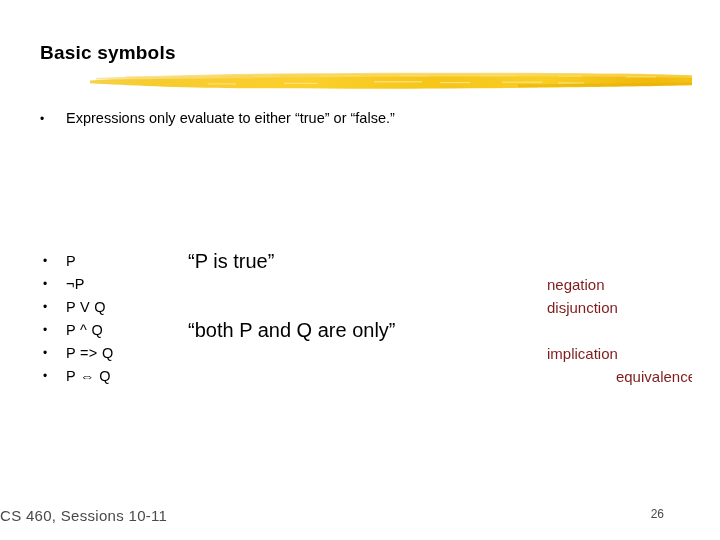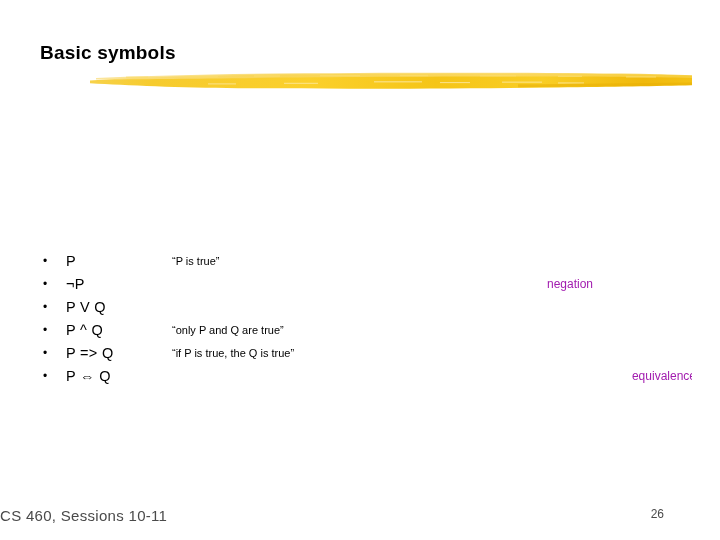--- a/index.html
+++ b/index.html
@@ -82,33 +82,33 @@
   .sym-expr {
     position: absolute;
     left: 26px;
     top: 0;
     font-size: 14.5px;
     line-height: 23px;
     letter-spacing: 0.3px;
   }
   .sym-desc {
     position: absolute;
-    left: 132px;
-    top: 0;
-    font-size: 11px;
+    left: 148px;
+    top: 0;
+    font-size: 20px;
     line-height: 23px;
     text-align: center;
   }
   .sym-name {
     position: absolute;
     left: 507px;
     top: 0;
-    font-size: 12px;
-    line-height: 23px;
-    color: #a21caf;
+    font-size: 15px;
+    line-height: 23px;
+    color: #7f1d1d;
   }
   
   .sym-row.trailing .sym-name {
     left: auto;
     right: 16px;
   }
 
   
   #footer-note {
     position: absolute;
@@ -178,51 +178,55 @@
         <rect x="414" y="15.6" width="40" height="1.1"></rect>
         <rect x="470" y="16.4" width="26" height="1.1"></rect>
         <rect x="196" y="16.8" width="34" height="1.0"></rect>
         <rect x="120" y="17.4" width="28" height="1.0"></rect>
       </g>
 
       <path d="M430,18.2 C500,17.8 570,17.0 631,16.0 L631,18.6 C570,19.8 500,20.8 430,21.2 Z" fill="#E8AE06" opacity="0.55"></path>
     </svg>
   </div>
 
+  <div id="intro-bullet">
+    <span class="bullet-dot">•</span><span>Expressions only evaluate to either “true” or “false.”</span>
+  </div>
 
   <div id="symbol-table">
 
     <div class="sym-row">
       <span class="sym-bullet">•</span>
       <span class="sym-expr">P</span>
       <span class="sym-desc">“P is true”</span>
       <span class="sym-name"></span>
     </div>
 
     <div class="sym-row">
       <span class="sym-bullet">•</span>
       <span class="sym-expr">¬P</span>
       <span class="sym-name">negation</span>
     </div>
 
     <div class="sym-row">
       <span class="sym-bullet">•</span>
       <span class="sym-expr">P V Q</span>
+      <span class="sym-name">disjunction</span>
     </div>
 
     <div class="sym-row">
       <span class="sym-bullet">•</span>
       <span class="sym-expr">P ^ Q</span>
-      <span class="sym-desc">“only P and Q are true”</span>
+      <span class="sym-desc">“both P and Q are only”</span>
     </div>
 
     <div class="sym-row">
       <span class="sym-bullet">•</span>
       <span class="sym-expr">P =&gt; Q</span>
-      <span class="sym-desc">“if P is true, the Q is true”</span>
+      <span class="sym-name">implication</span>
     </div>
 
     <div class="sym-row trailing">
       <span class="sym-bullet">•</span>
       <span class="sym-expr">P ⇔ Q</span>
       <span class="sym-name">equivalence</span>
     </div>
 
   </div>
 

